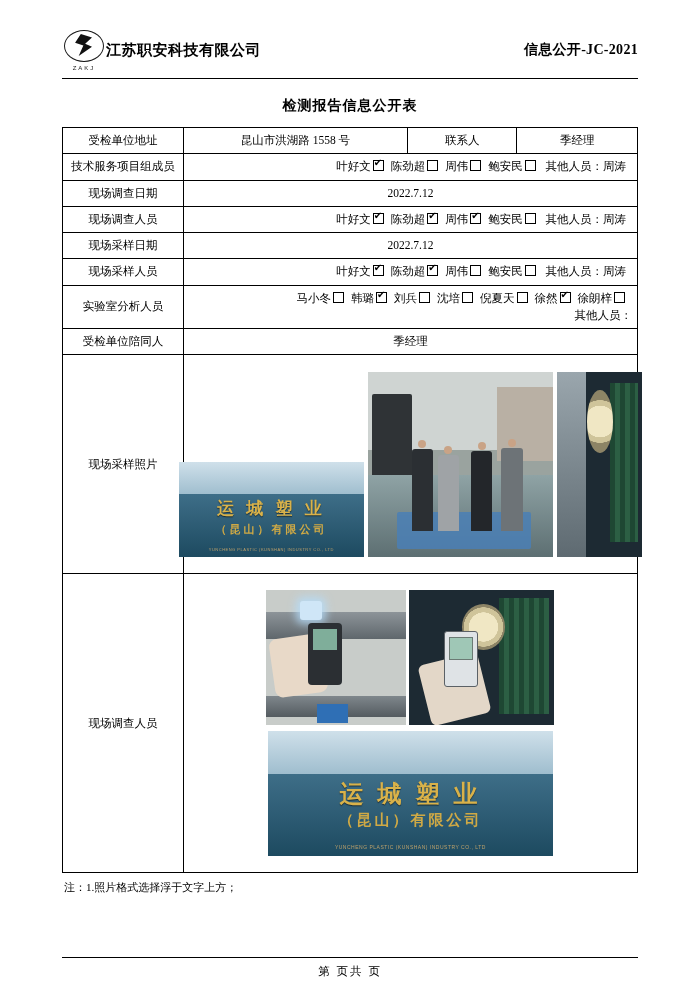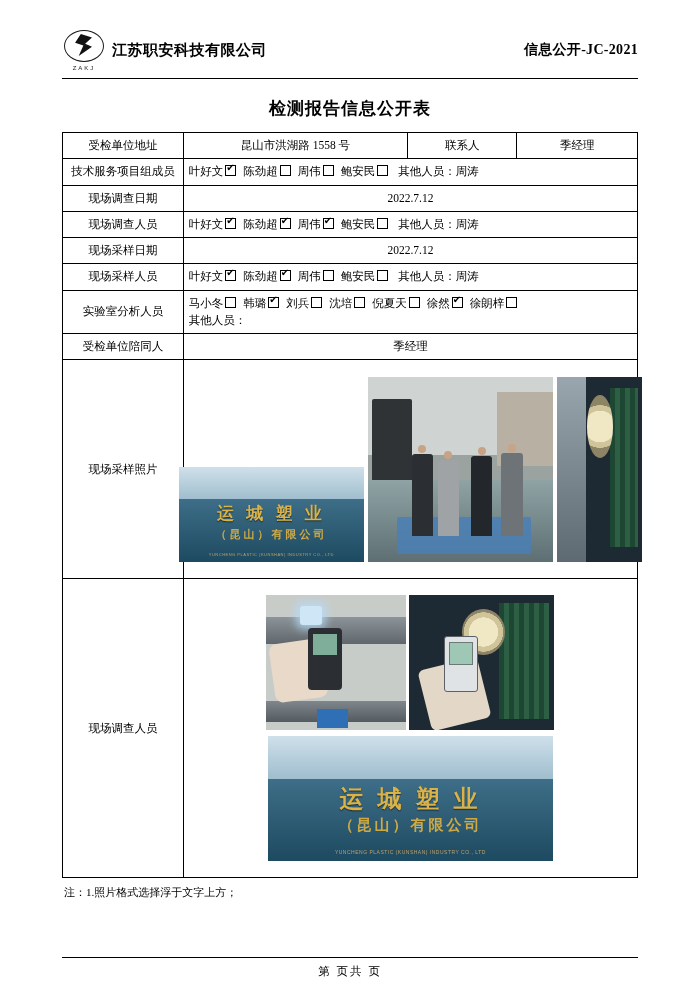--- a/index.html
+++ b/index.html
@@ -27,21 +27,20 @@
   .header {
     position: relative;
     height: 52px;
     margin-top: 24px;
     display: flex;
     align-items: center;
   }
   .logo-wrap {
     display: flex;
     align-items: center;
-    gap: 6px;
   }
   .logo-mark {
     width: 44px;
     height: 40px;
     position: relative;
     flex: none;
   }
   .logo-mark .ring {
     position: absolute;
     left: 2px; top: 0;
@@ -82,21 +81,21 @@
     letter-spacing: 0.3px;
   }
   .header-rule {
     border-bottom: 1px solid #000;
     margin-top: 2px;
   }
 
   
   .doc-title {
     text-align: center;
-    font-size: 17px;
+    font-size: 14px;
     font-weight: bold;
     letter-spacing: 1px;
     margin: 18px 0 12px 0;
   }
 
   
   table.main {
     width: 100%;
     border-collapse: collapse;
     table-layout: fixed;
@@ -106,21 +105,21 @@
     border: 1px solid #000;
     padding: 4px 5px;
     vertical-align: middle;
     line-height: 1.5;
   }
   .c-label {
     text-align: center;
     white-space: nowrap;
   }
   .c-center { text-align: center; }
-  .c-left { text-align: left; }
+  .c-left { text-align: right; }
 
   .cb {
     display: inline-block;
     width: 9px;
     height: 9px;
     border: 1px solid #000;
     position: relative;
     vertical-align: -1px;
     margin: 0 1px 0 2px;
   }

